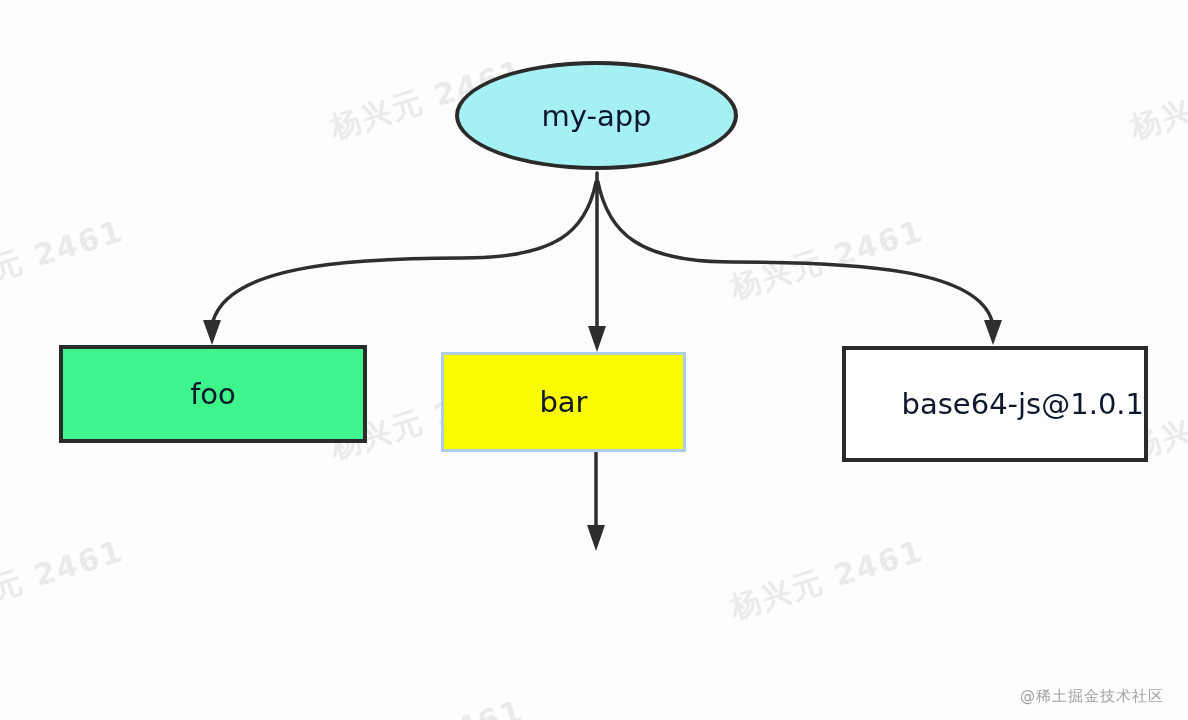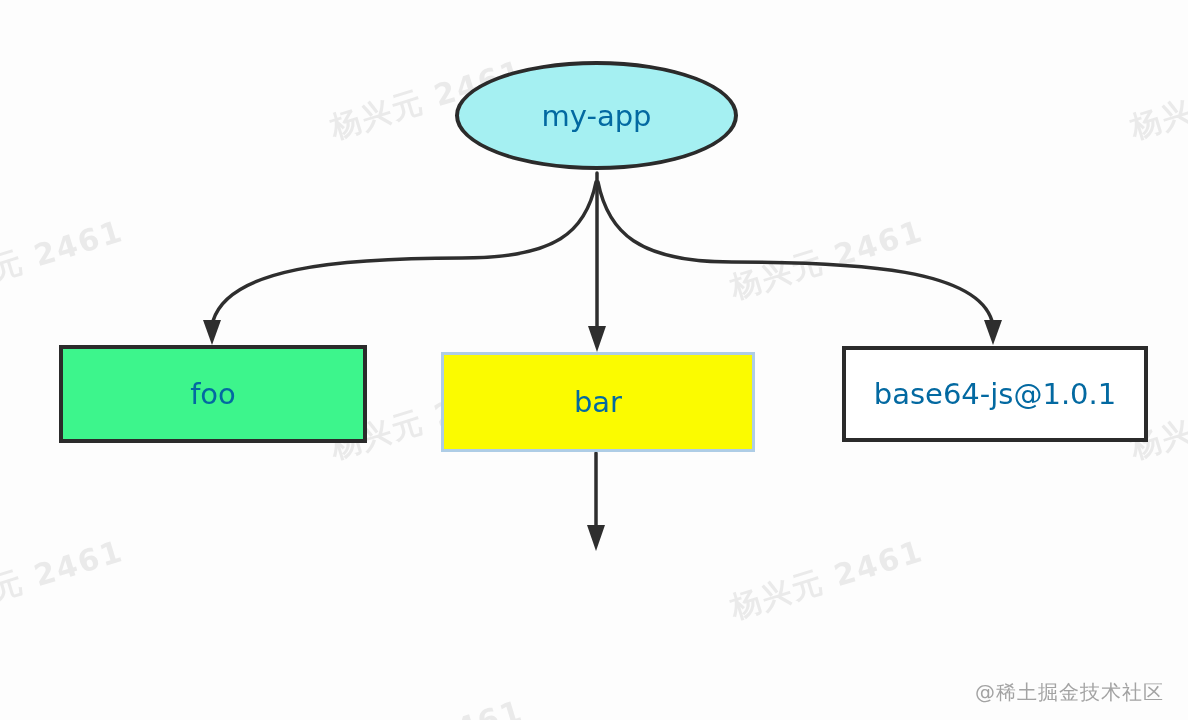--- a/index.html
+++ b/index.html
@@ -14,34 +14,34 @@
     font-size:30px; font-weight:700; letter-spacing:2px;
     color:rgba(105,105,105,0.13);
     transform:translate(-50%,-50%) rotate(-17deg);
   }
   svg.edges { position:absolute; left:0; top:0; }
   svg.edges path.line { fill:none; stroke:#2e2e2e; stroke-width:3.5; stroke-linecap:round; }
   svg.edges path.arrowhead { fill:#2e2e2e; stroke:none; }
   .node {
     position:absolute; box-sizing:border-box;
     display:flex; align-items:center; justify-content:center;
-    font-size:29px; color:#0369a1;
+    font-size:29px; color:#0f172a;
   }
   .node .label { position:relative; }
   .ellipse-node {
     left:455px; top:61px; width:283px; height:109px;
     border:4px solid #2b2b2b; border-radius:50%;
   }
   .node-foo    { left:59px;  top:345px; width:308px; height:98px; border:4px solid #2b2b2b; }
-  .node-bar    { left:441px; top:352px; width:314px; height:100px; border:3px solid #aecde6; }
-  .node-b641   { left:842px; top:346px; width:306px; height:96px;  border:4px solid #2b2b2b; }
+  .node-bar    { left:441px; top:352px; width:245px; height:100px; border:3px solid #aecde6; }
+  .node-b641   { left:842px; top:346px; width:306px; height:116px;  border:4px solid #2b2b2b;justify-content:flex-end; }
   .node-b642   { left:449px; top:550px; width:306px; height:97px;  border:4px solid #2b2b2b; }
   .credit {
     position:absolute; right:24px; bottom:14px;
-    font-size:20px; color:#a3a3a3; letter-spacing:1px;
+    font-size:15px; color:#a3a3a3; letter-spacing:1px;
   }
 </style>
 </head>
 <body>
 
 <div class="canvas">
 
   <div class="watermark-layer">
       <span class="watermark" style="left: 427px; top: 100px;">杨兴元 2461</span>
       <span class="watermark" style="left: 1227px; top: 100px;">杨兴元 2461</span>

